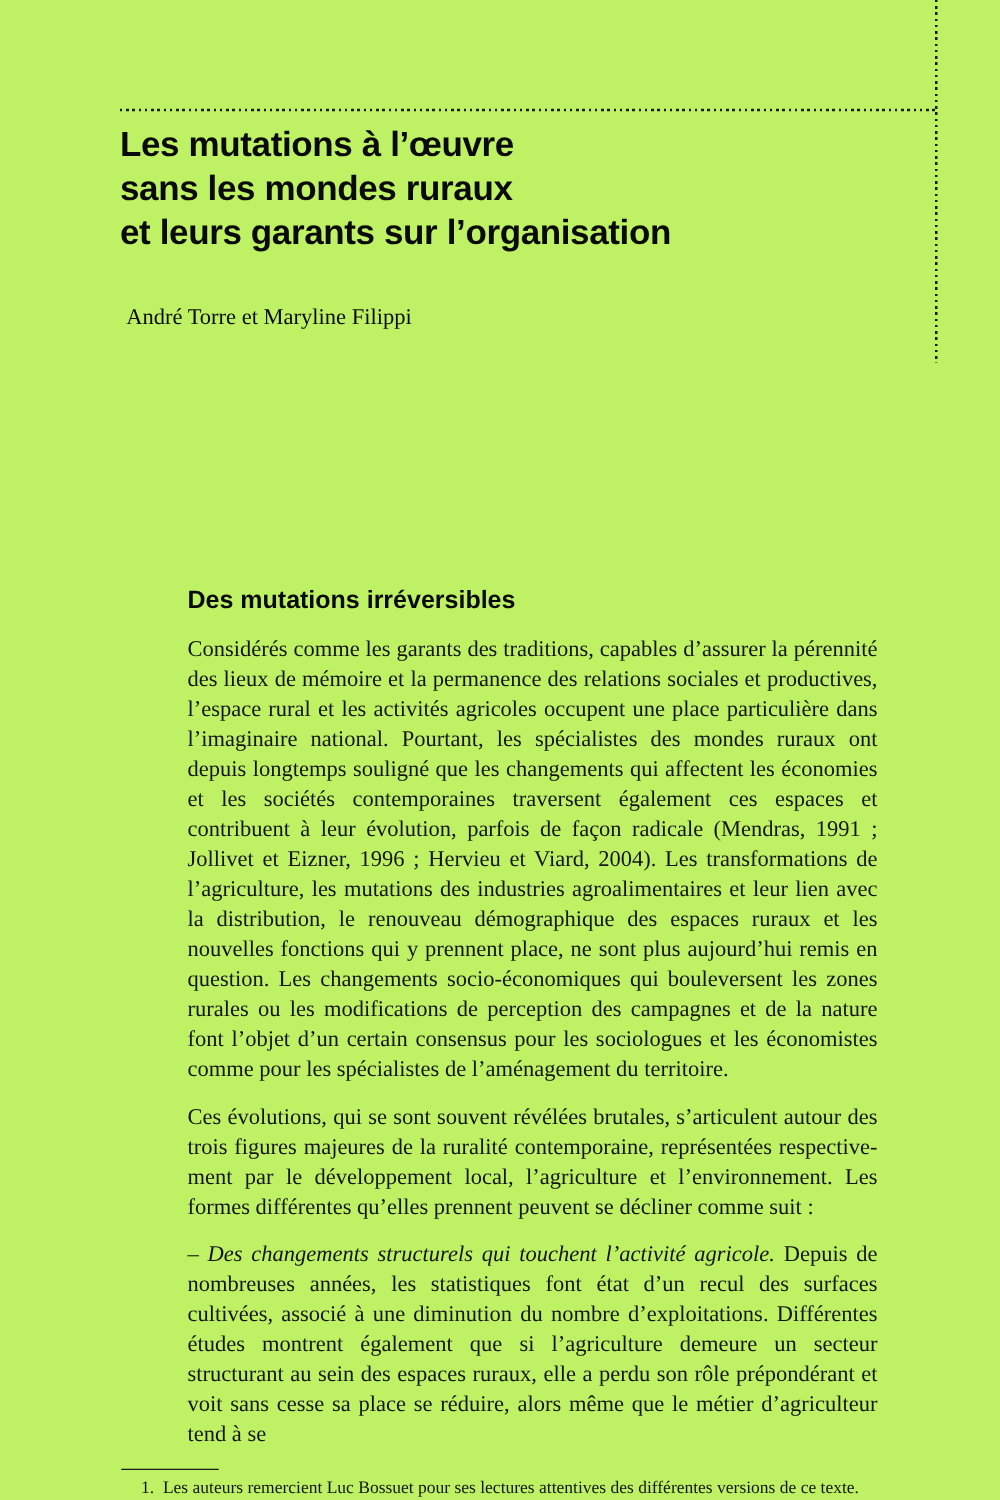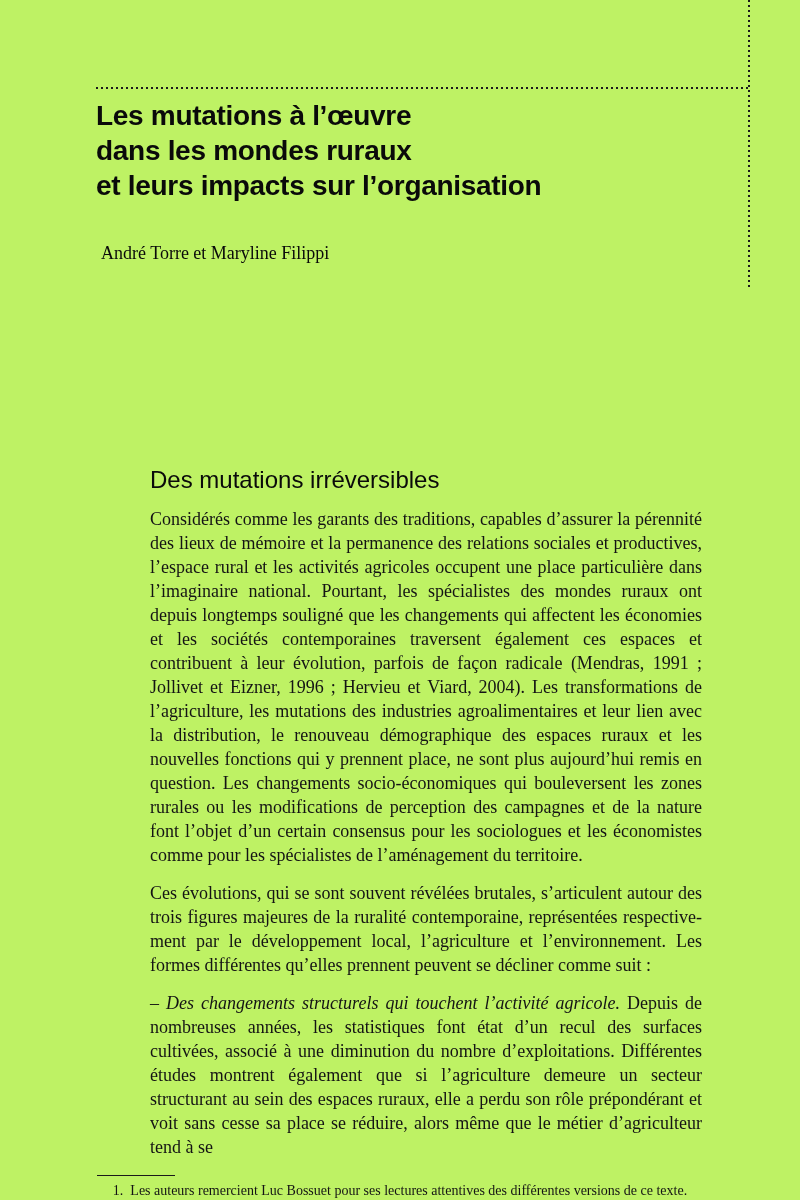--- a/index.html
+++ b/index.html
@@ -73,22 +73,22 @@
     top: 468px;
     width: 606px;
   }
   .content {
     margin-left: 53px;
     width: 552px;
   }
   .section-heading {
     margin: 0 0 15px 0;
     font-family: "Liberation Sans", sans-serif;
-    font-weight: 400;
-    font-size: 24px;
+    font-weight: 700;
+    font-size: 20px;
     line-height: 24px;
     color: #0a0a0a;
   }
   .body-par {
     margin: 0 0 14px 0;
     font-family: "Liberation Serif", serif;
     font-size: 18px;
     line-height: 24px;
     text-align: justify;
     color: #141414;
@@ -117,22 +117,22 @@
 </head>
 <body>
 
 <div class="page">
 
   <div class="rule-top"></div>
   <div class="rule-right"></div>
 
   <h1 class="title">
     <span class="tline">Les mutations à l’œuvre</span>
-    <span class="tline">dans les mondes ruraux</span>
-    <span class="tline">et leurs impacts sur l’organisation</span>
+    <span class="tline">sans les mondes ruraux</span>
+    <span class="tline">et leurs garants sur l’organisation</span>
   </h1>
 
   <div class="authors">André Torre et Maryline Filippi</div>
 
   <main class="main-col">
     <div class="content">
       <h2 class="section-heading">Des mutations irréversibles</h2>
 
       <p class="body-par"><span>Considérés comme les garants des traditions, capables d’assurer la pérennité des lieux de mémoire et la permanence des relations sociales et productives, l’espace rural et les activités agricoles occupent une place particulière dans l’imaginaire national. Pourtant, les spécialistes des mondes ruraux ont depuis longtemps souligné que les changements qui affectent les économies et les sociétés contemporaines traversent également ces espaces et contribuent à leur évolution, parfois de façon radicale (Mendras, 1991&nbsp;; Jollivet et Eizner, 1996&nbsp;; Hervieu et Viard, 2004). Les transformations de l’agriculture, les mutations des industries agroalimentaires et leur lien avec la distribution, le renouveau démographique des espaces ruraux et les nouvelles fonctions qui y prennent place, ne sont plus aujourd’hui remis en question. Les change­ments socio-économiques qui bouleversent les zones rurales ou les modifica­tions de perception des campagnes et de la nature font l’objet d’un certain consensus pour les sociologues et les économistes comme pour les spécialistes de l’aménagement du territoire.</span></p>
 

